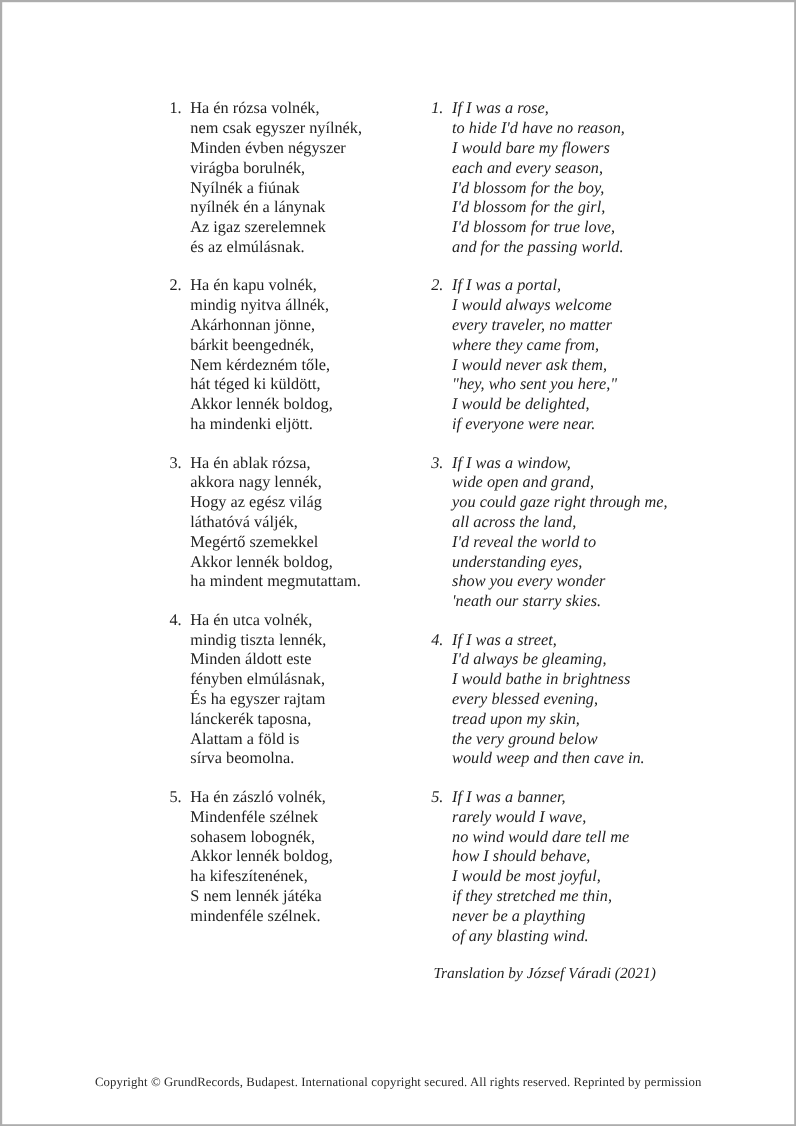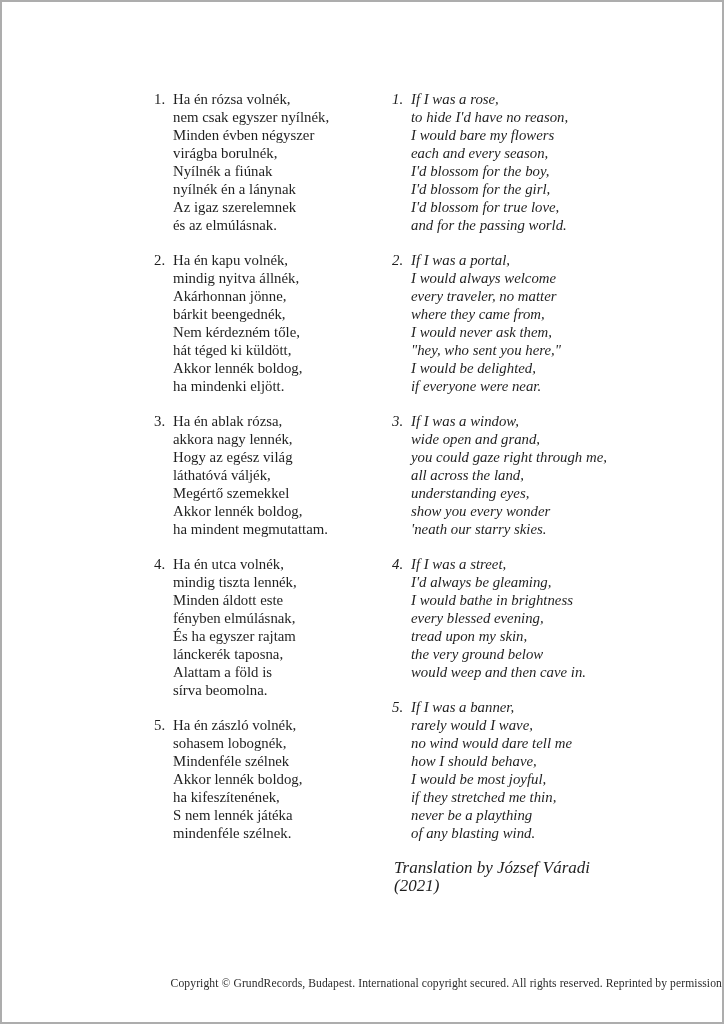--- a/index.html
+++ b/index.html
@@ -24,28 +24,28 @@
   .col { font-size: 14.8px; line-height: 18px; }
   .col-hu { width: 208px; }
   .col-en { width: 232px; font-style: italic; }
   .stanza { display: flex; margin-bottom: 17px; }
   .stanza .num { flex: 0 0 19px; }
   .stanza .lines { flex: 1; }
   .line { white-space: nowrap; }
   .credit {
     margin-top: 6px;
     padding-left: 2px;
-    font-size: 17px;
+    font-size: 14px;
   }
   .footer {
     position: absolute;
     left: 0;
     right: 0;
     bottom: 32px;
-    text-align: right;
+    text-align: center;
     font-size: 11.6px;
     font-style: normal;
     color: #2a2a2a;
     letter-spacing: 0.1px;
   }
 </style>
 </head>
 <body>
 
 <div class="page">
@@ -100,22 +100,22 @@
               <div class="line">És ha egyszer rajtam</div>
               <div class="line">lánckerék taposna,</div>
               <div class="line">Alattam a föld is</div>
               <div class="line">sírva beomolna.</div>
             </div>
           </div>
           <div class="stanza">
             <span class="num">5.</span>
             <div class="lines">
               <div class="line">Ha én zászló volnék,</div>
+              <div class="line">Mindenféle szélnek</div>
               <div class="line">sohasem lobognék,</div>
-              <div class="line">Mindenféle szélnek</div>
               <div class="line">Akkor lennék boldog,</div>
               <div class="line">ha kifeszítenének,</div>
               <div class="line">S nem lennék játéka</div>
               <div class="line">mindenféle szélnek.</div>
             </div>
           </div>
         </div>
     </div>
     <div class="col col-en">
       <div id="stanzas-en">
@@ -145,20 +145,21 @@
               <div class="line">if everyone were near.</div>
             </div>
           </div>
           <div class="stanza">
             <span class="num">3.</span>
             <div class="lines">
               <div class="line">If I was a window,</div>
               <div class="line">wide open and grand,</div>
               <div class="line">you could gaze right through me,</div>
               <div class="line">all across the land,</div>
+              <div class="line">I'd reveal the world to</div>
               <div class="line">understanding eyes,</div>
               <div class="line">show you every wonder</div>
               <div class="line">'neath our starry skies.</div>
             </div>
           </div>
           <div class="stanza">
             <span class="num">4.</span>
             <div class="lines">
               <div class="line">If I was a street,</div>
               <div class="line">I'd always be gleaming,</div>

